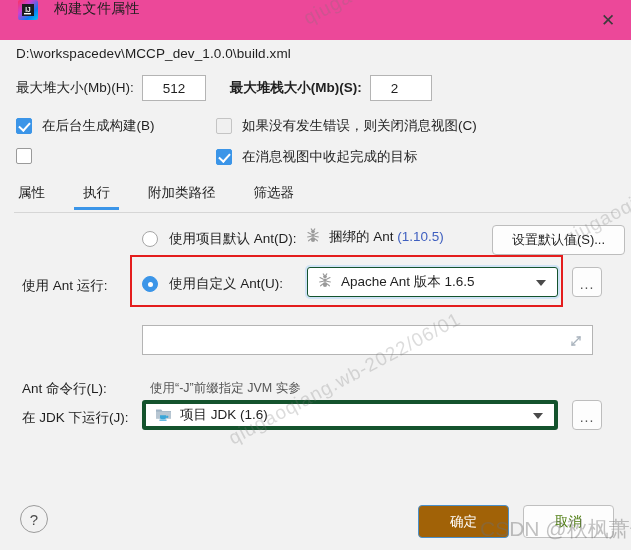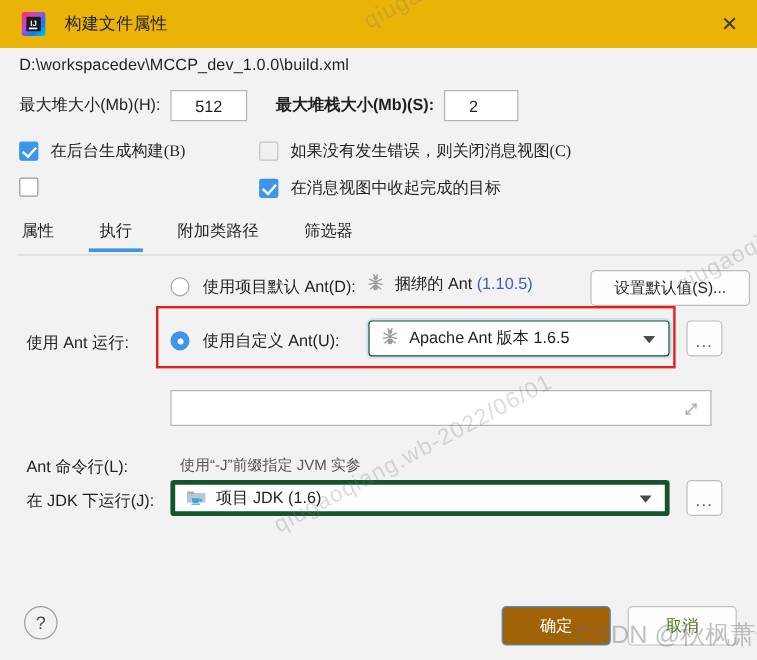--- a/index.html
+++ b/index.html
@@ -17,23 +17,22 @@
     position: relative;
     -webkit-font-smoothing: antialiased;
   }
 
   
   .titlebar {
     position: absolute;
     top: 0; left: 0;
     width: 631px;
     height: 40px;
-    background: #eab308;
-    display: flex;
-    align-items: center;
+    background: #ec4899;
+    display: flex;
   }
   .title-icon {
     margin-left: 18px;
     width: 20px;
     height: 20px;
     position: relative;
     flex: none;
   }
   .title-text {
     margin-left: 16px;
@@ -82,21 +81,21 @@
     align-items: center;
     padding-left: 20px;
     font-size: 13.5px;
     color: #1f1f1f;
   }
   .heap-h-box { width: 64px; margin-left: 8px; }
   .heap-s-lbl { margin-left: 24px; font-weight: bold; }
   .heap-s-box { width: 62px; margin-left: 8px; }
 
   
-  .cbrow { position: absolute; display: flex; align-items: center; font-family: Liberation Serif, serif; }
+  .cbrow { position: absolute; display: flex; align-items: center; }
   .cbox {
     width: 16px; height: 16px;
     box-sizing: border-box;
     border-radius: 2px;
     flex: none;
     position: relative;
   }
   .cbox.off { background: #ffffff; border: 1px solid #9a9a9a; }
   .cbox.off.dim { background: #f0f0f0; border: 1px solid #c4c4c4; }
   .cbox.on { background: #3b95e8; border: 1px solid #3b95e8; }

